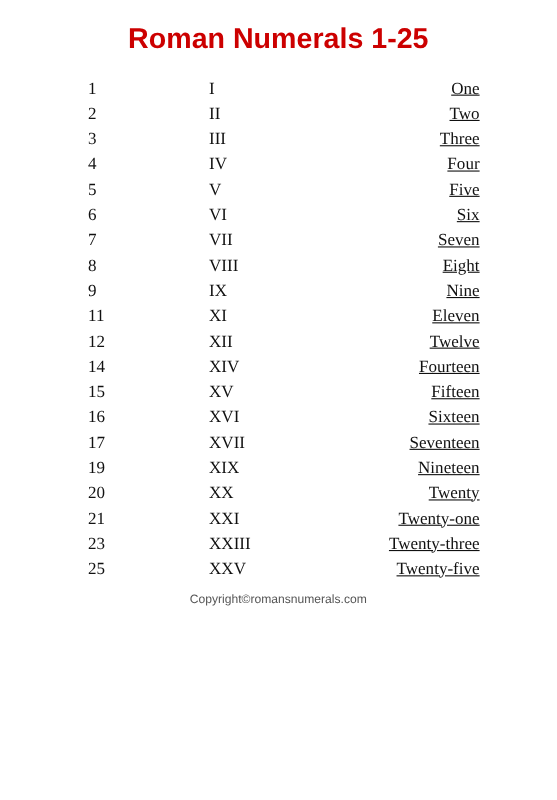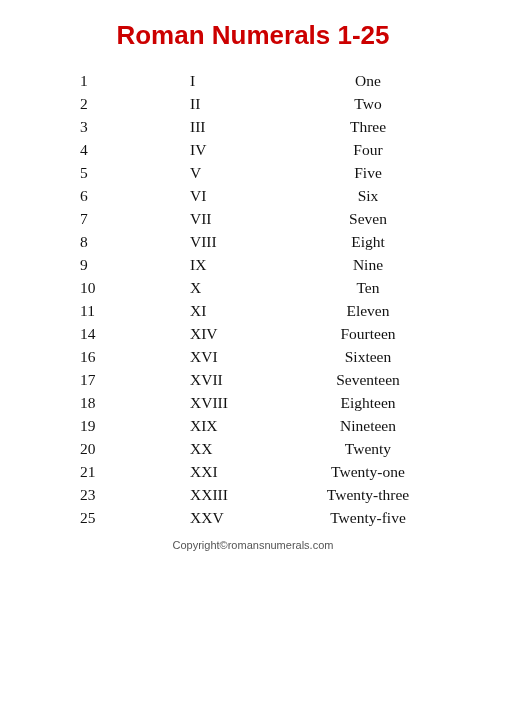--- a/index.html
+++ b/index.html
@@ -46,22 +46,23 @@
       width: 60px;
       padding-left: 10px;
       text-align: left;
     }
     .numerals-table td.roman {
       width: 160px;
       padding-left: 60px;
       text-align: left;
     }
     .numerals-table td.word {
-      text-align: center;
+      text-align: right;
       padding-left: 10px;
+      text-decoration: underline;
     }
     .copyright {
       margin-top: 10px;
       font-family: Arial, sans-serif;
       font-size: 11px;
       color: #555;
       text-align: center;
     }
   </style>
 </head>
@@ -110,48 +111,48 @@
           <td class="num">8</td>
           <td class="roman">VIII</td>
           <td class="word">Eight</td>
         </tr>
         <tr>
           <td class="num">9</td>
           <td class="roman">IX</td>
           <td class="word">Nine</td>
         </tr>
         <tr>
-          <td class="num">10</td>
-          <td class="roman">X</td>
-          <td class="word">Ten</td>
-        </tr>
-        <tr>
           <td class="num">11</td>
           <td class="roman">XI</td>
           <td class="word">Eleven</td>
         </tr>
         <tr>
+          <td class="num">12</td>
+          <td class="roman">XII</td>
+          <td class="word">Twelve</td>
+        </tr>
+        <tr>
           <td class="num">14</td>
           <td class="roman">XIV</td>
           <td class="word">Fourteen</td>
+        </tr>
+        <tr>
+          <td class="num">15</td>
+          <td class="roman">XV</td>
+          <td class="word">Fifteen</td>
         </tr>
         <tr>
           <td class="num">16</td>
           <td class="roman">XVI</td>
           <td class="word">Sixteen</td>
         </tr>
         <tr>
           <td class="num">17</td>
           <td class="roman">XVII</td>
           <td class="word">Seventeen</td>
-        </tr>
-        <tr>
-          <td class="num">18</td>
-          <td class="roman">XVIII</td>
-          <td class="word">Eighteen</td>
         </tr>
         <tr>
           <td class="num">19</td>
           <td class="roman">XIX</td>
           <td class="word">Nineteen</td>
         </tr>
         <tr>
           <td class="num">20</td>
           <td class="roman">XX</td>
           <td class="word">Twenty</td>

